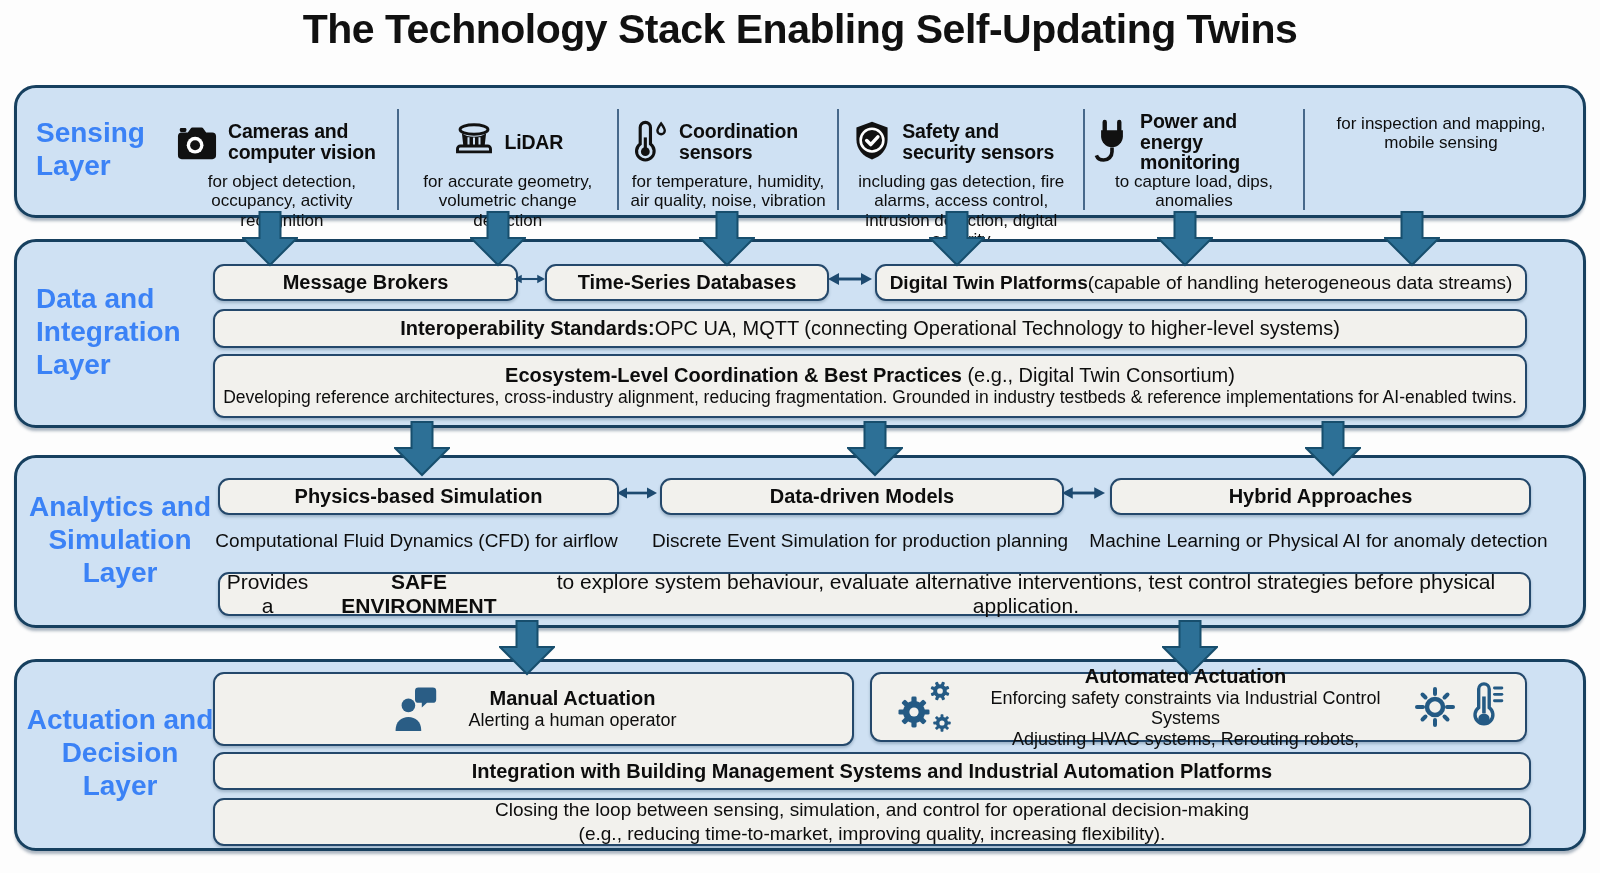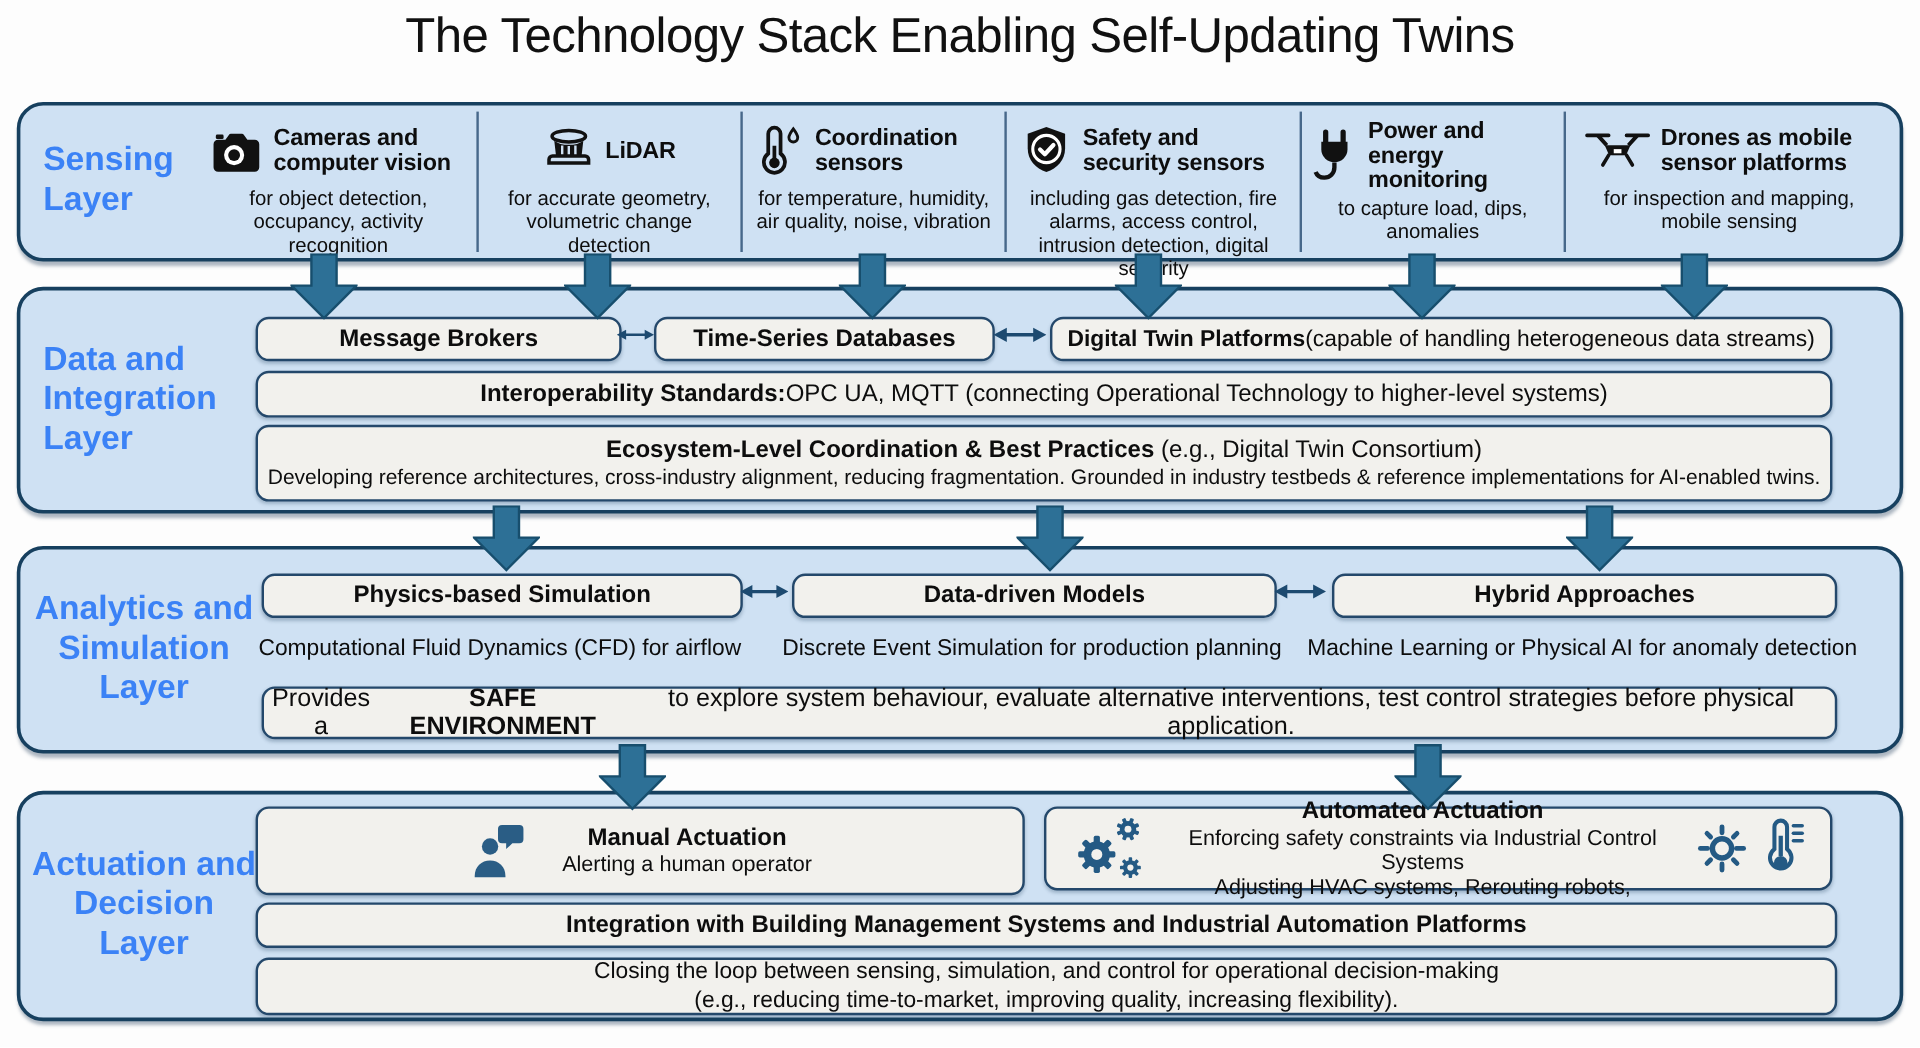--- a/index.html
+++ b/index.html
@@ -1,34 +1,34 @@
 <!DOCTYPE html>
 <html><head>
 <meta charset="utf-8">
 <style>
   html,body{margin:0;padding:0;background:#ffffff;}
   #stage{position:relative;width:1600px;height:873px;background:#fdfdfd;overflow:hidden;
          font-family:"Liberation Sans", sans-serif;color:#0d0d0d;}
   .page-title{position:absolute;top:6px;left:0;width:100%;text-align:center;
-    font-size:41px;font-weight:normal;letter-spacing:-0.5px;color:#111;}
+    font-size:41px;font-weight:bold;letter-spacing:-0.5px;color:#111;}
   
   .layer{position:absolute;left:14px;width:1566px;background:#cfe1f3;
     border:3px solid #17405f;border-radius:22px;box-shadow:0 4px 3px -1px rgba(20,50,80,.35);}
   #layer-sensing{top:85px;height:127px;}
   #layer-data{top:239px;height:183px;}
   #layer-analytics{top:455px;height:167px;}
   #layer-actuation{top:659px;height:186px;}
   .layer-label{position:absolute;font-weight:bold;font-size:28px;line-height:1.17;color:#3b82f6;}
   #label-sensing{left:36px;top:117px;}
   #label-data{left:36px;top:283px;}
   #label-analytics{left:22px;top:491px;width:196px;text-align:center;}
   #label-actuation{left:22px;top:704px;width:196px;text-align:center;}
   
   .sense-row{position:absolute;left:150px;top:5px;right:6px;bottom:5px;display:flex;}
-  .sense-col{padding:2px 7px;display:flex;flex-direction:column;align-items:center;}
+  .sense-col{padding:2px 7px;display:flex;flex-direction:column;align-items:center;margin-top:16px;}
   .sense-col + .sense-col{border-left:2px solid #47688a;}
   .sense-head{display:flex;align-items:center;justify-content:center;gap:8px;min-height:54px;margin-top:4px;}
   .sense-title{font-size:19.5px;font-weight:bold;line-height:1.06;letter-spacing:-0.2px;text-align:left;}
   .t1{max-width:162px;} .t3{max-width:150px;} .t4{max-width:170px;} .t5{max-width:172px;} .t6{max-width:178px;}
   .sense-desc{font-size:17px;line-height:1.14;text-align:center;margin-top:3px;}
   .d1{max-width:200px;} .d5{max-width:200px;} .d6{max-width:215px;}
   
   .ibox{position:absolute;background:#f2f1ed;border:2.5px solid #24486b;border-radius:11px;
     box-shadow:0 2px 3px rgba(30,60,90,.28);display:flex;align-items:center;justify-content:center;
     text-align:center;font-size:20px;line-height:1.15;}
@@ -107,30 +107,20 @@
             <path d="M7 1.5v5 M15 1.5v5" stroke="#111" stroke-width="2.4" stroke-linecap="round"></path>
             <path fill="#111" d="M5 6h12v3.4a6 6 0 0 1-12 0z"></path>
             <path fill="none" stroke="#111" stroke-width="2" d="M11 15.5v2.3c0 2.6-2 4.6-4.6 4.6-1.9 0-3.4-1-4-2.6"></path>
           </svg>
           <div class="sense-title t5">Power and energy monitoring</div>
         </div>
         <div class="sense-desc d5">to capture load, dips, anomalies</div>
       </div>
 
       <div class="sense-col" style="flex:281">
-        <div class="sense-head">
-          <svg class="icon" width="56" height="38" viewBox="0 0 34 23">
-            <path d="M1.5 3.5h11 M21.5 3.5h11" stroke="#111" stroke-width="1.8" stroke-linecap="round"></path>
-            <path d="M7 3.5l4.5 5 M27 3.5l-4.5 5" stroke="#111" stroke-width="2"></path>
-            <path fill="#111" d="M10.5 8.5h13l-2.2 5h-8.6z"></path>
-            <rect x="14.6" y="10" width="4.8" height="3" fill="#fff" stroke="#111" stroke-width="0.9"></rect>
-            <path d="M12.5 13.5l-3 5 M21.5 13.5l3 5" stroke="#111" stroke-width="1.8" stroke-linecap="round"></path>
-          </svg>
-          <div class="sense-title t6">Drones as mobile sensor platforms</div>
-        </div>
         <div class="sense-desc d6">for inspection and mapping, mobile sensing</div>
       </div>
 
     </div>
   </div>
   <div class="layer-label" id="label-sensing">
     <div>Sensing</div>
       <div>Layer</div>
   </div>
 

